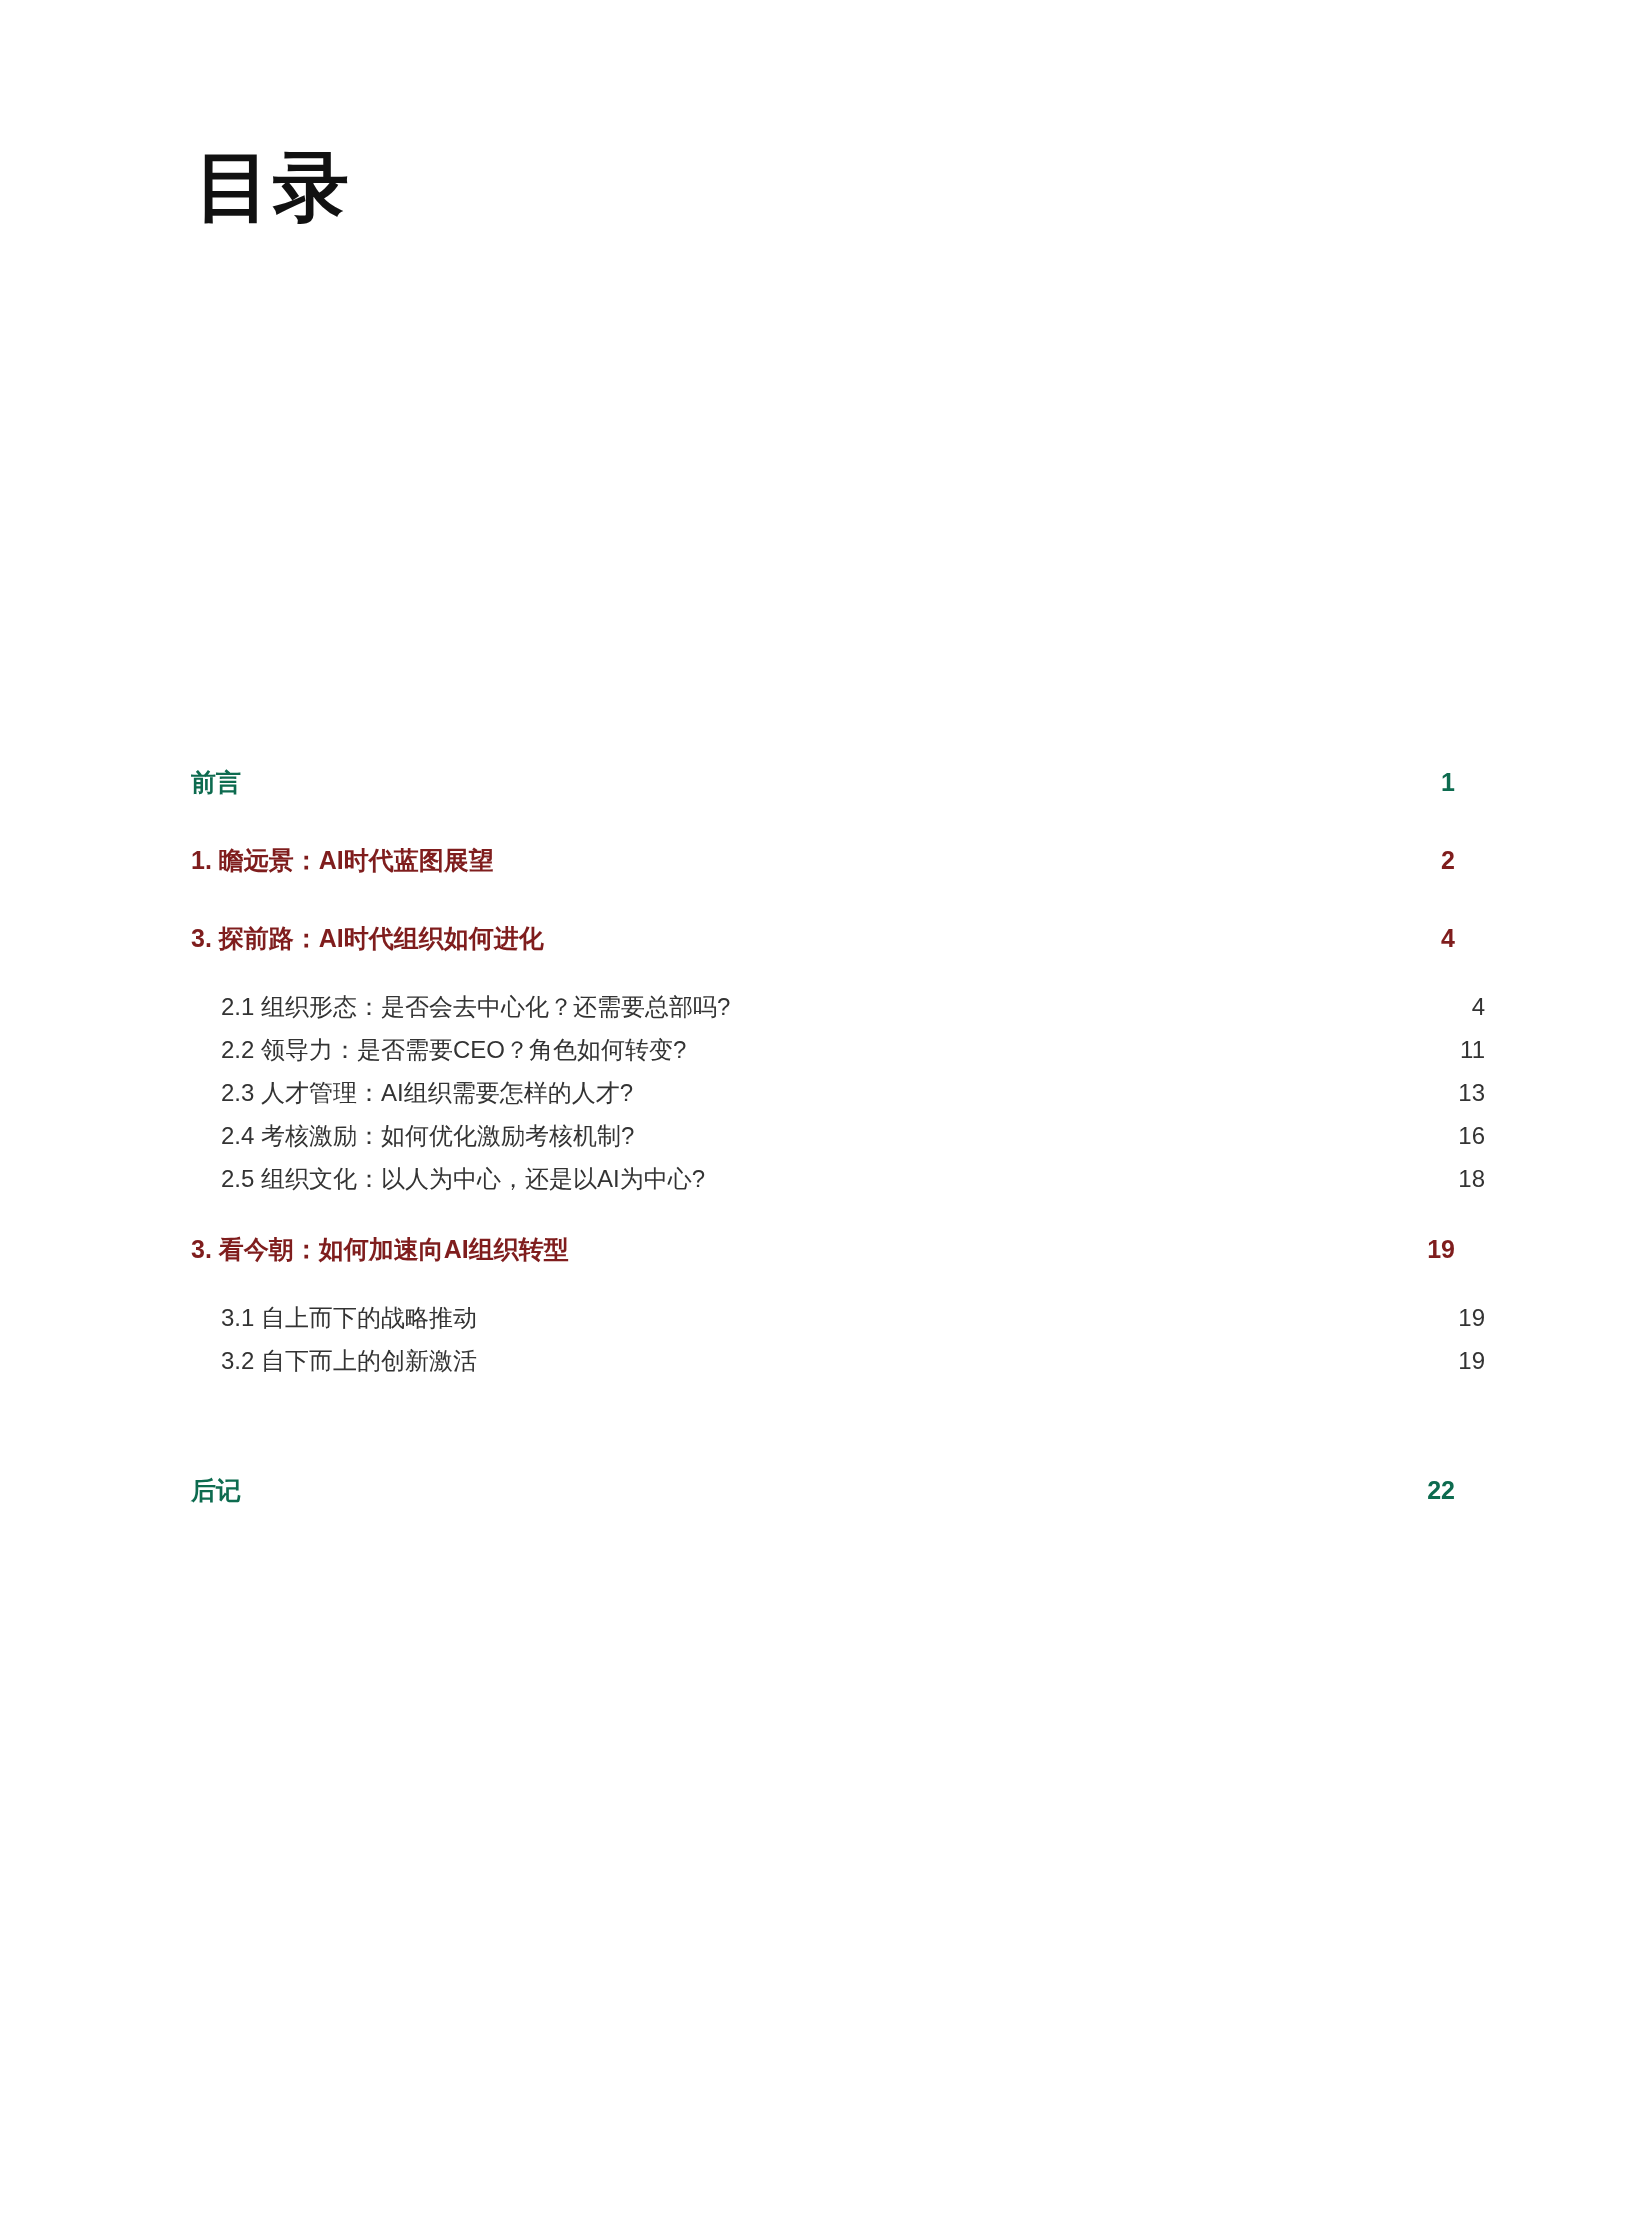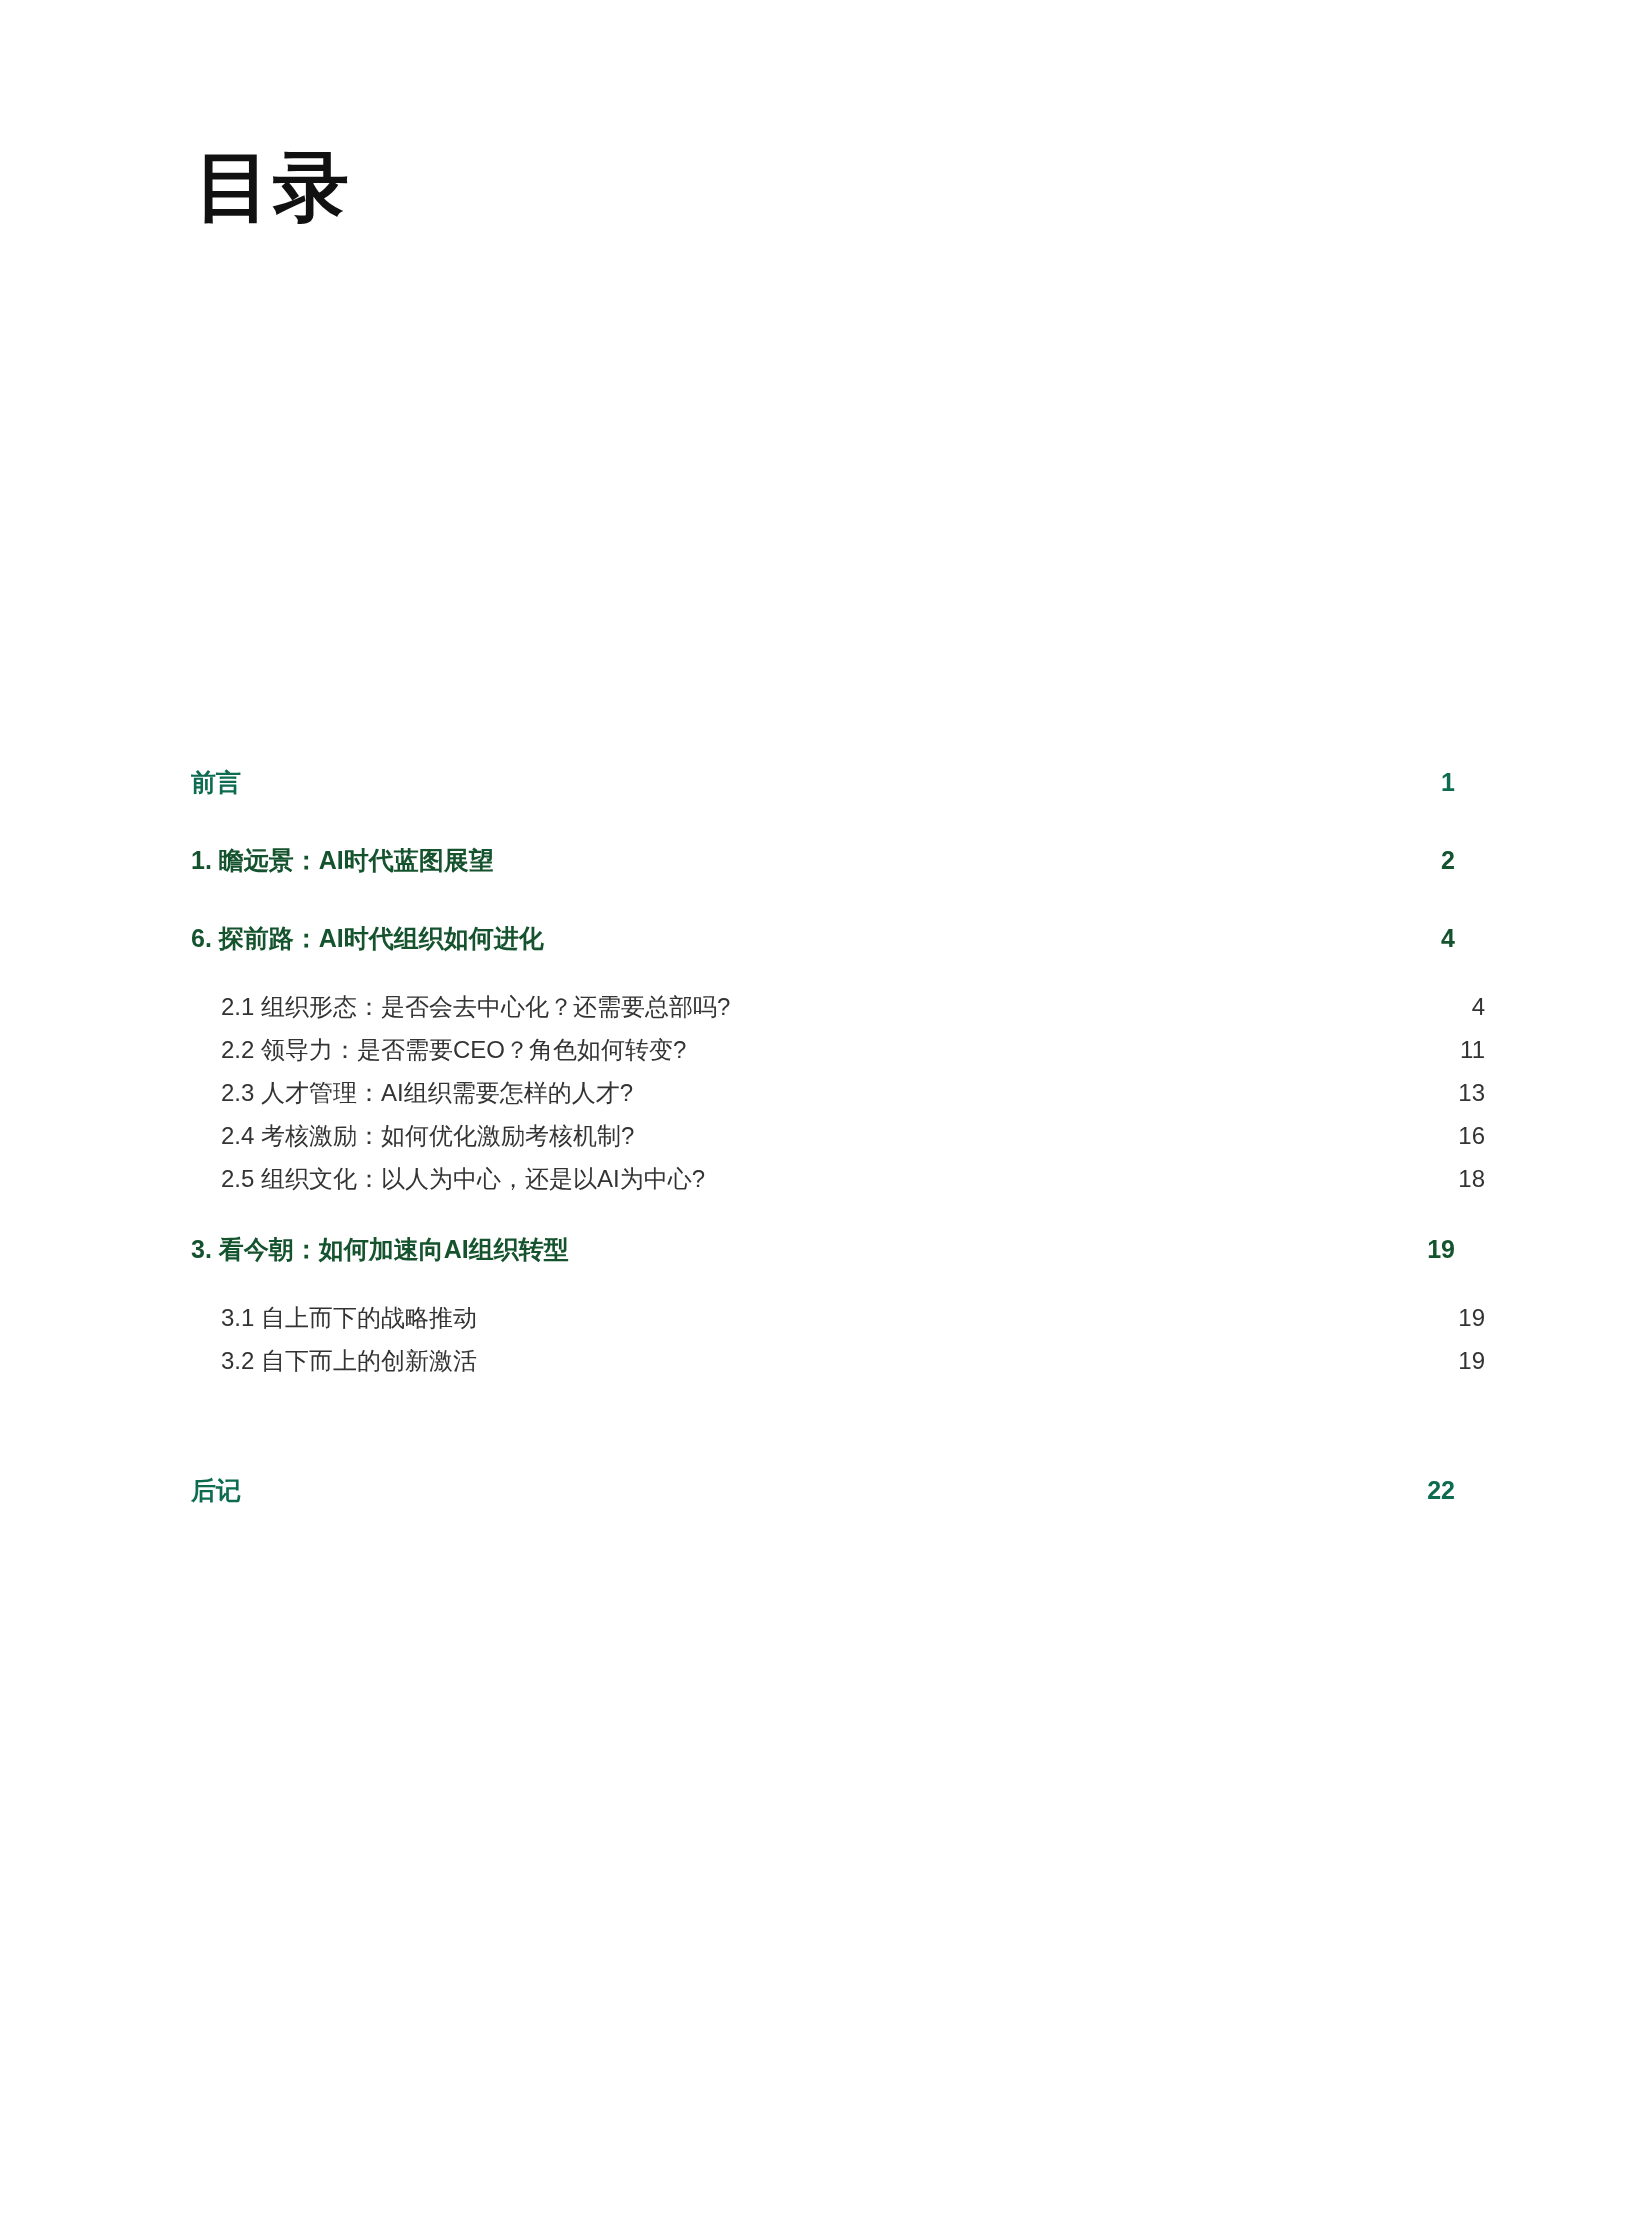--- a/index.html
+++ b/index.html
@@ -57,21 +57,21 @@
   .lvl0 .label,
   .lvl0 .page-num {
     color: #0d6b4f;
     font-size: 25px;
     font-weight: 700;
   }
 
   
   .lvl1 .label,
   .lvl1 .page-num {
-    color: #14532d;
+    color: #7f1d1d;
     font-size: 25px;
     font-weight: 700;
   }
 
   
   .lvl2 {
     padding-left: 30px;
     margin-top: 36px;
   }
   .lvl2 .label {
@@ -120,21 +120,21 @@
       <div class="toc-row lvl1">
         <span class="label">1. 瞻远景：AI时代蓝图展望</span>
         <span class="page-num">2</span>
       </div>
     </div>
 
     <div class="spacer-lg"></div>
 
     <div class="group">
       <div class="toc-row lvl1">
-        <span class="label">6. 探前路：AI时代组织如何进化</span>
+        <span class="label">3. 探前路：AI时代组织如何进化</span>
         <span class="page-num">4</span>
       </div>
       <div class="sub-list">
         <div class="toc-row lvl2">
           <span class="label">2.1 组织形态：是否会去中心化？还需要总部吗?</span>
           <span class="page-num">4</span>
         </div>
         <div class="toc-row lvl2">
           <span class="label">2.2 领导力：是否需要CEO？角色如何转变?</span>
           <span class="page-num">11</span>

